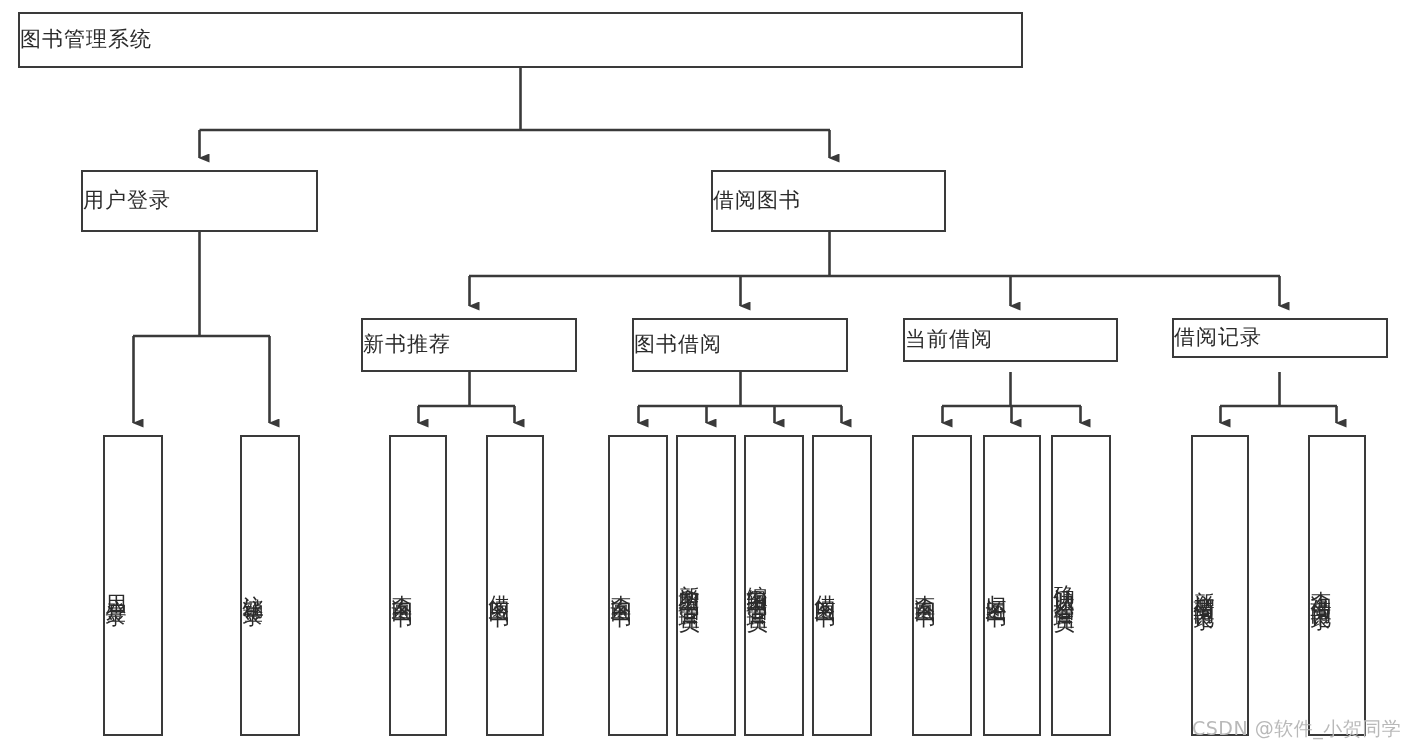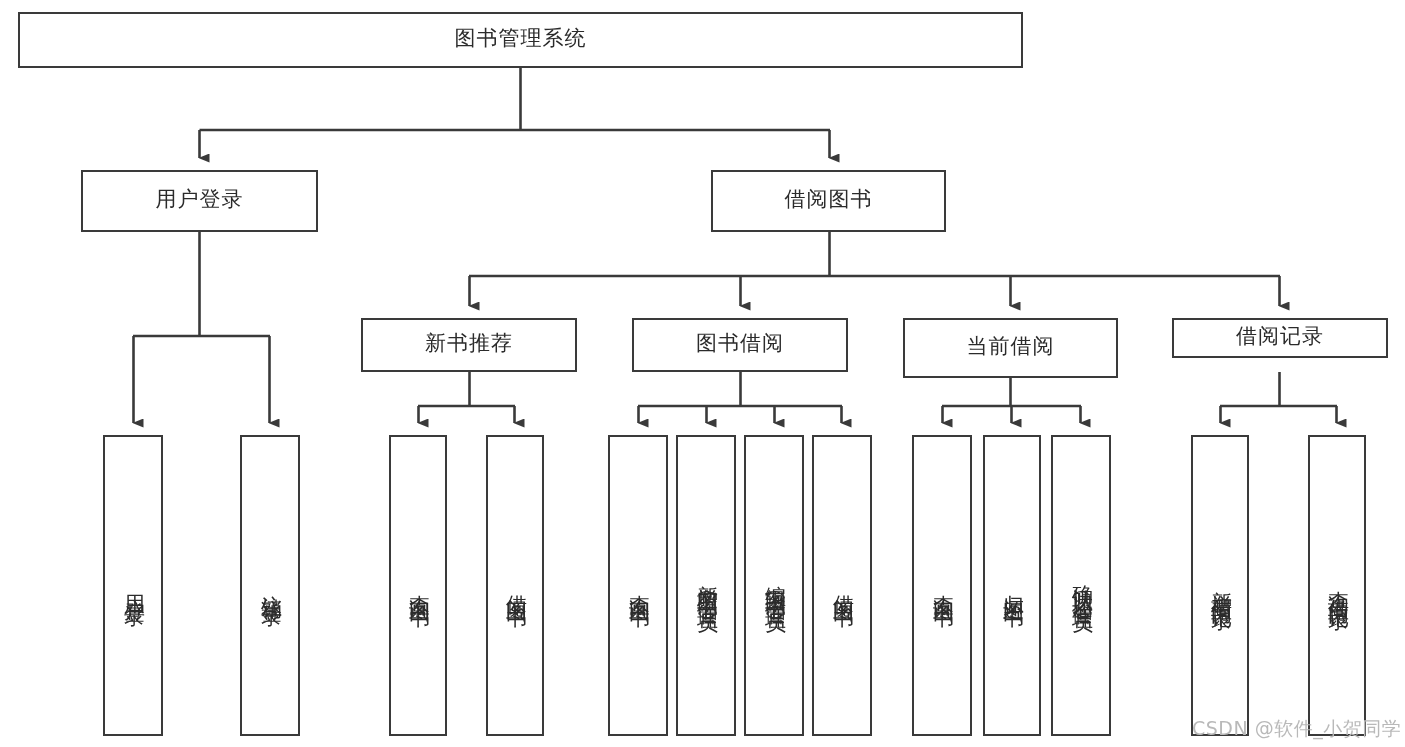--- a/index.html
+++ b/index.html
@@ -26,23 +26,22 @@
     width: 1405px;
     height: 747px;
   }
   .node-box {
     position: absolute;
     box-sizing: border-box;
     background: #ffffff;
     border: 2.5px solid #3a3a3a;
     display: flex;
     align-items: center;
-    justify-content: center;
+    justify-content: flex-start;
     overflow: hidden;
-    font-family: Liberation Mono, monospace;
   }
   .node-label-h {
     font-size: 21px;
     color: #2b2b2b;
     letter-spacing: 1px;
     line-height: 1.2;
     white-space: nowrap;
     font-weight: 400;
   }
   .node-label-v {
@@ -129,21 +128,21 @@
   <div class="node-box" style="left:711px; top:170px; width:235px; height:62px;">
     <span class="node-label-h">借阅图书</span>
   </div>
 
   <div class="node-box" style="left:632px; top:318px; width:216px; height:54px;">
     <span class="node-label-h">图书借阅</span>
   </div>
   <div class="node-box" style="left:361px; top:318px; width:216px; height:54px;">
     <span class="node-label-h">新书推荐</span>
   </div>
-  <div class="node-box" style="left:903px; top:318px; width:215px; height:60px;">
+  <div class="node-box" style="left:903px; top:318px; width:215px; height:44px;">
     <span class="node-label-h">当前借阅</span>
   </div>
   <div class="node-box" style="left:1172px; top:318px; width:216px; height:40px;">
     <span class="node-label-h">借阅记录</span>
   </div>
 
   <div class="node-box" style="left:103px; top:435px; width:60px; height:301px;">
     <span class="node-label-v">用户登录</span>
   </div>
   <div class="node-box" style="left:240px; top:435px; width:60px; height:301px;">

